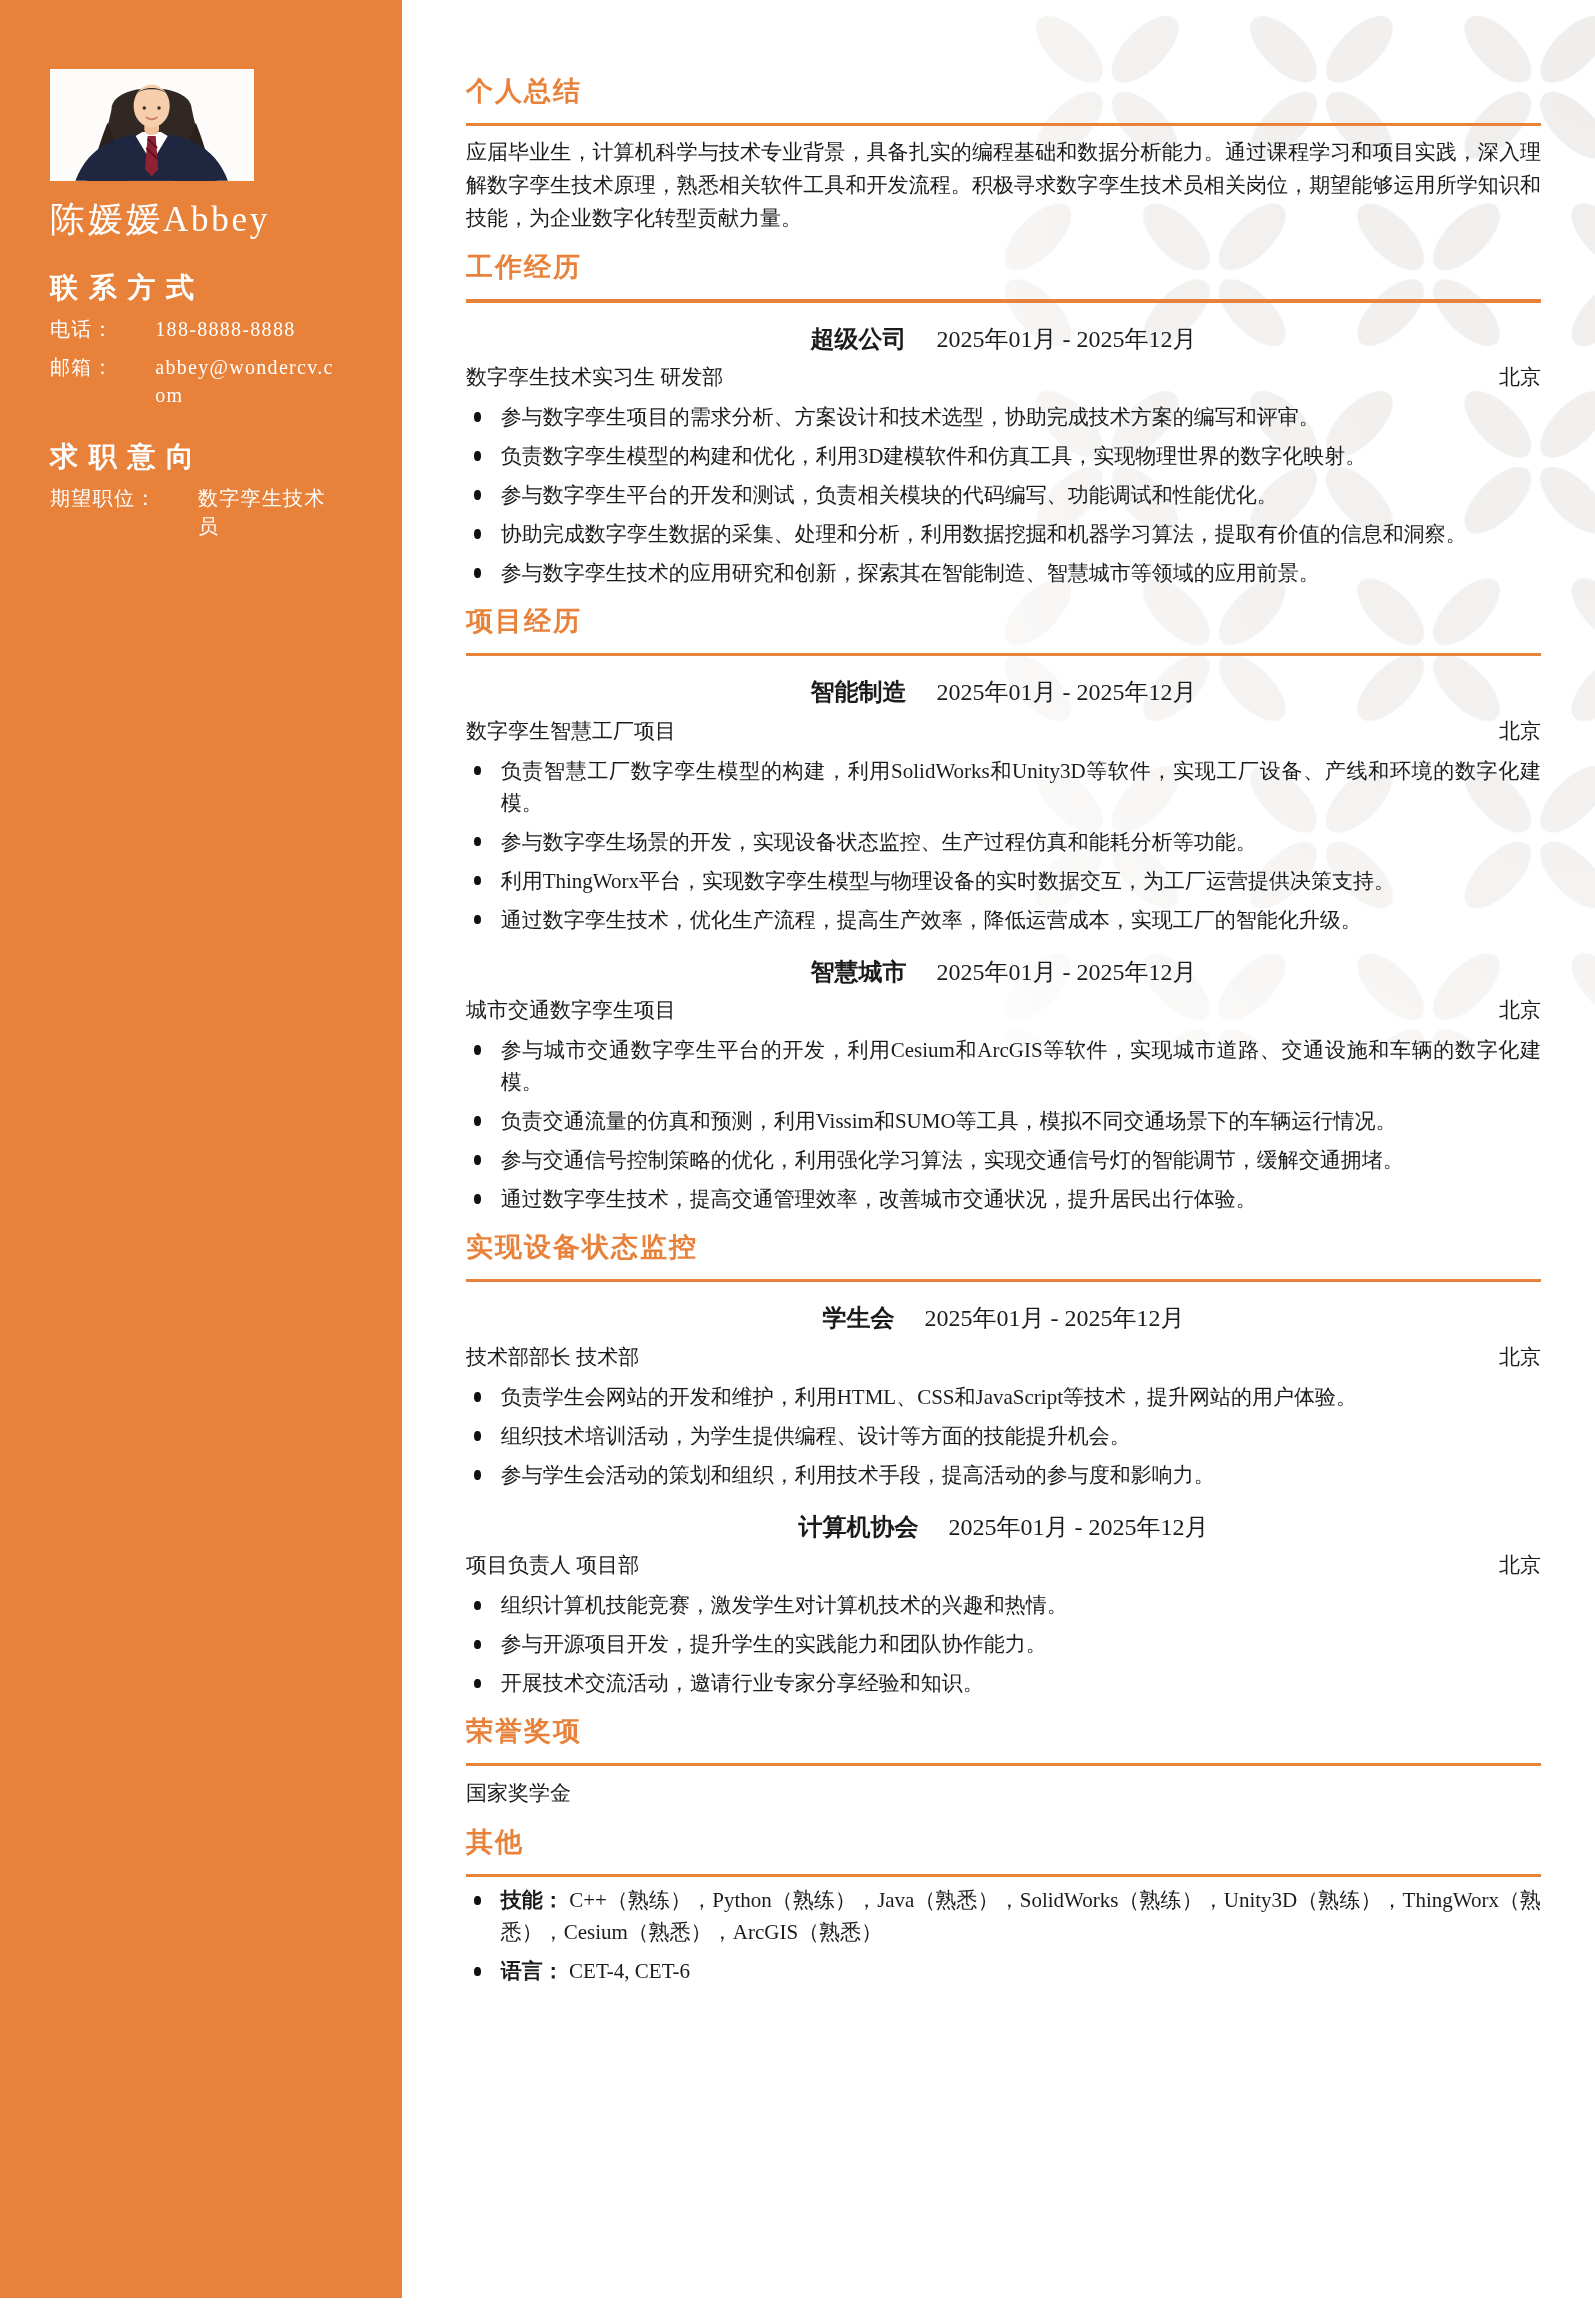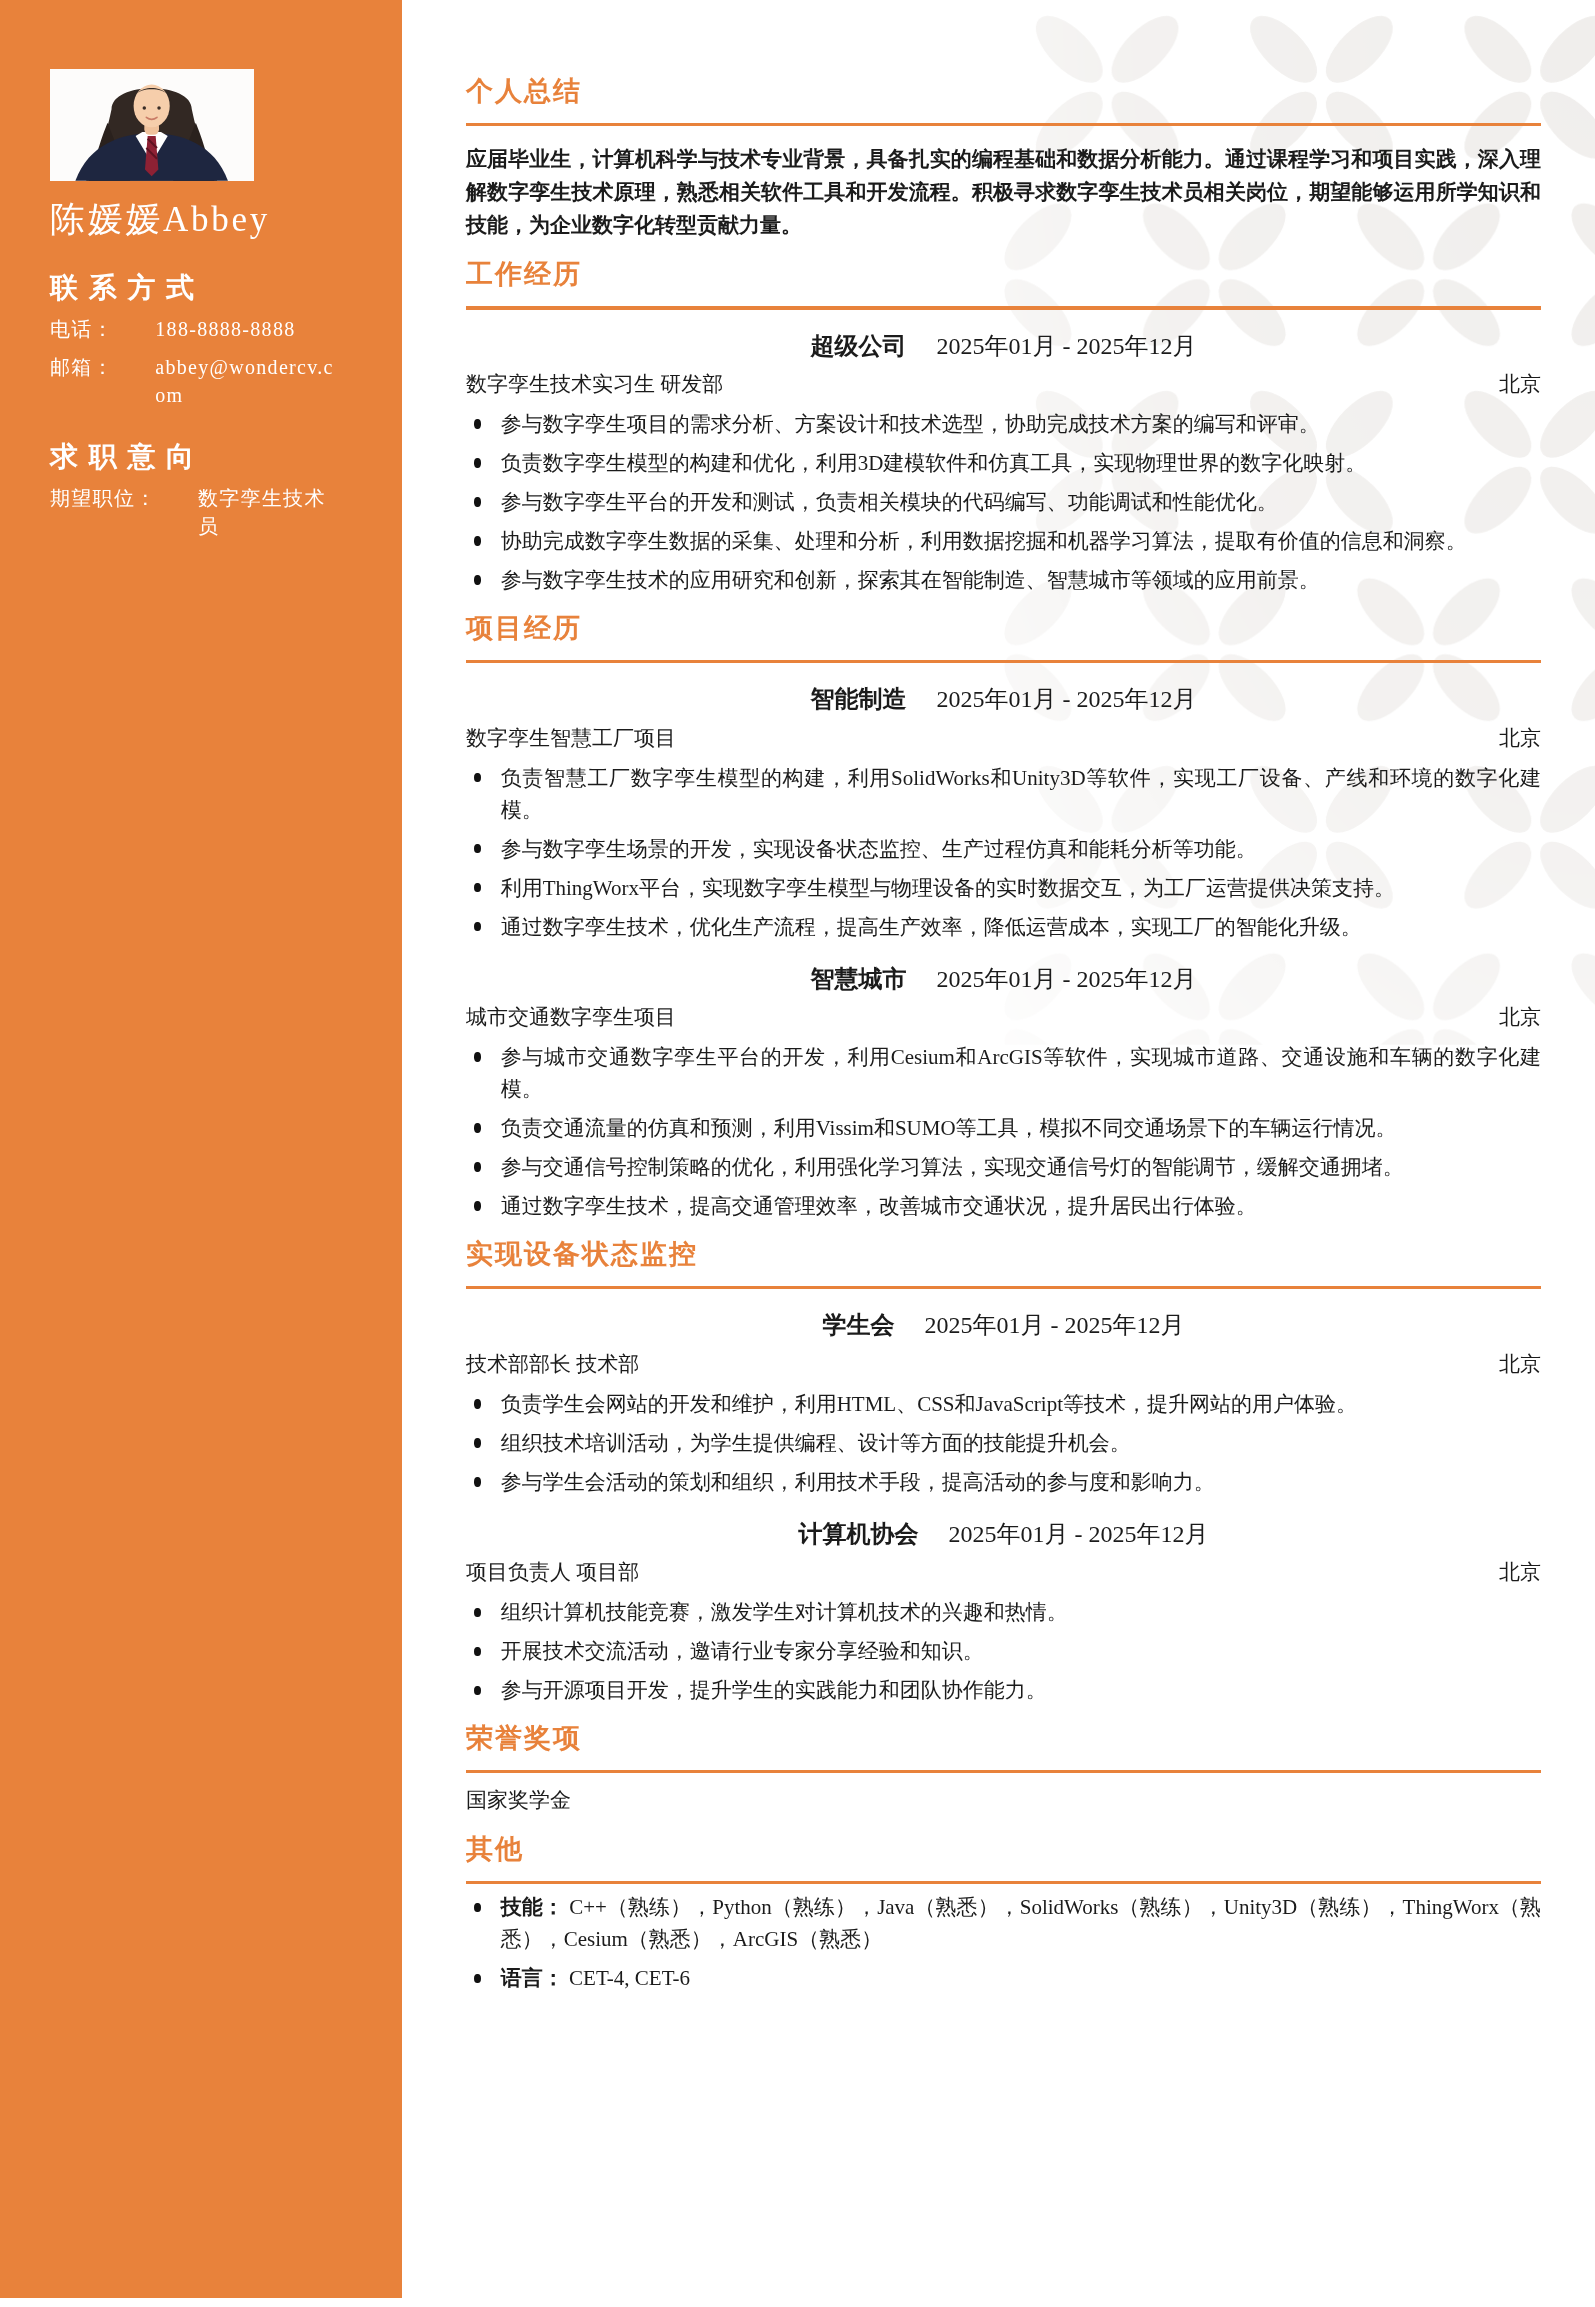--- a/index.html
+++ b/index.html
@@ -21,21 +21,21 @@
   .side-heading { margin-top:31px; font-size:28px; line-height:33px; font-weight:700; letter-spacing:10.7px; }
   .side-row { display:flex; margin-top:10.7px; font-size:20px; line-height:28px; letter-spacing:1.3px;gap:32px; }
   .side-row .lbl { flex:none; margin-right:9.4px; }
   .side-row .val { flex:1 1 auto; word-break:break-all; }
   
   .main { position:absolute; left:466px; top:16px; width:1075px; z-index:1; }
   .sec { margin-top:16px; }
   .sec:first-child { margin-top:59px; }
   .sec-title { font-size:27px; line-height:32px; font-weight:700; color:#E8823B; letter-spacing:2px; }
   .rule { height:3.3px; background:#E8823B; margin-top:16px; }
-  .summary-text { margin-top:17px; font-size:21px; line-height:33px; text-align:justify;font-weight:bold; }
+  .summary-text { margin-top:10px; font-size:21px; line-height:33px; text-align:justify; }
   .ehead { display:flex; justify-content:center; margin-top:20px; font-size:24px; line-height:33px;gap:30px; }
   .ehead .ename { font-weight:700; }
   .esub { display:flex; justify-content:space-between; margin-top:5.4px; font-size:21px; line-height:33px; }
   .bullets { margin-top:6.7px; }
   .bl { display:flex; margin-top:7px; font-size:21px; line-height:32px; text-align:justify; }
   .dot { flex:none; width:6.7px; height:9.4px; border-radius:50%; background:#111; margin:11.4px 20px 0 8px; }
   .bt { flex:1 1 auto; }
   .bt .blabel { font-weight:700; margin-right:5.4px; }
   .honor-item { font-size:21px; line-height:33px; margin-top:10.7px; }
   .honor-item:first-of-type { margin-top:17.4px; }
@@ -270,25 +270,25 @@
         <span>项目负责人 项目部</span>
         <span>北京</span>
       </div>
       <div class="bullets">
         <div class="bl">
             <span class="dot"></span>
             <div class="bt">组织计算机技能竞赛，激发学生对计算机技术的兴趣和热情。</div>
           </div>
         <div class="bl">
             <span class="dot"></span>
+            <div class="bt">参与开源项目开发，提升学生的实践能力和团队协作能力。</div>
+          </div>
+        <div class="bl">
+            <span class="dot"></span>
             <div class="bt">开展技术交流活动，邀请行业专家分享经验和知识。</div>
-          </div>
-        <div class="bl">
-            <span class="dot"></span>
-            <div class="bt">参与开源项目开发，提升学生的实践能力和团队协作能力。</div>
           </div>
       </div>
     </div>
   </section>
 
   <section class="sec">
     <div class="sec-title">荣誉奖项</div>
     <div class="rule"></div>
     <div class="honor-item">国家奖学金</div>
   </section>

